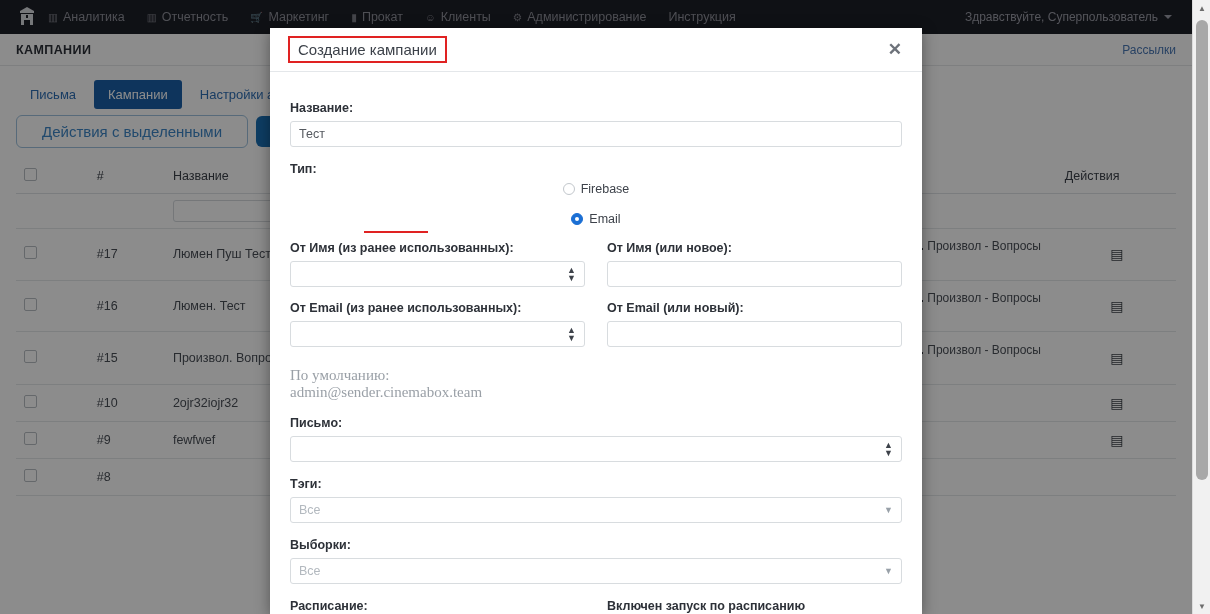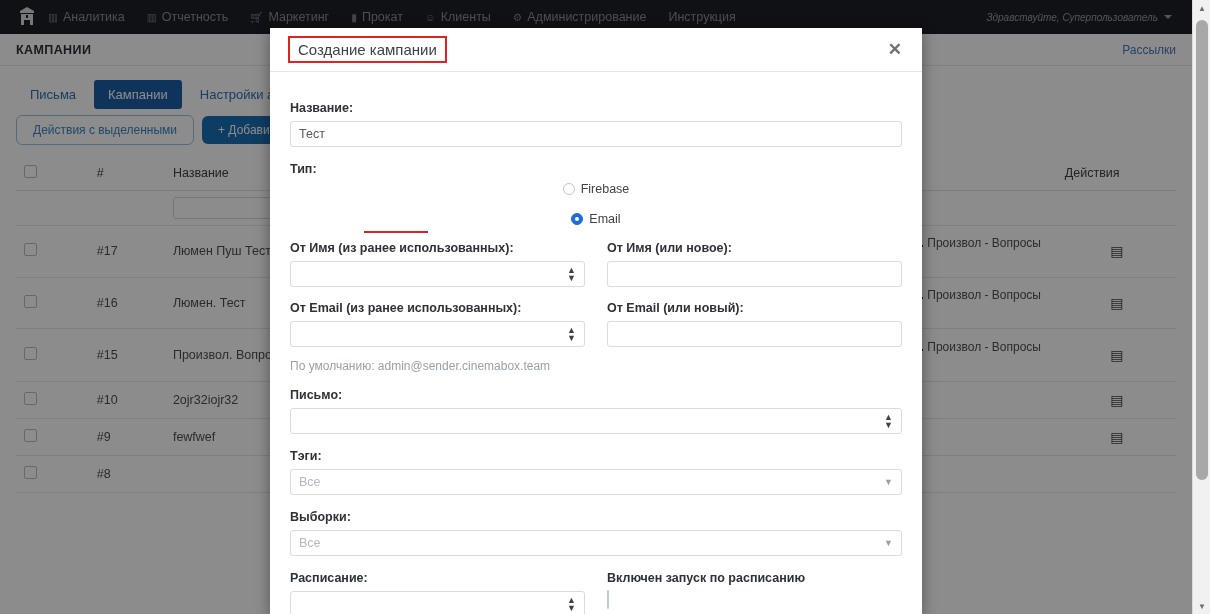--- a/index.html
+++ b/index.html
@@ -47,23 +47,22 @@
     margin-right: 22px;
     color: #8e9099;
     font-size: 12.5px;
   }
   .nav-item .ico { font-size: 10.5px; opacity: .85; }
   .nav-right {
     margin-left: auto;
     display: flex; align-items: center;
     gap: 6px;
     color: #9a9ca6;
-    font-size: 10px;
+    font-size: 12px;
     padding-right: 6px;
-    font-style: italic;
   }
   .caret-down {
     width: 0; height: 0;
     border-left: 4px solid transparent;
     border-right: 4px solid transparent;
     border-top: 4px solid #9a9ca6;
   }
 
   .page-body { position: relative; background: #fff; height: 580px; }
 
@@ -86,21 +85,21 @@
 
   .tabs { display: flex; align-items: center; gap: 4px; margin-bottom: 6px; }
   .tab {
     font-size: 13px; color: #2f6fb5;
     padding: 7px 14px; border-radius: 3px;
   }
   .tab.active { background: #1a5fa8; color: #fff; }
 
   .btn-row { display: flex; align-items: center; gap: 8px; margin-bottom: 14px; }
   .btn {
-    font-size: 12px; padding: 7px 16px;
+    font-size: 15px; padding: 7px 25px;
     border-radius: 6px; white-space: nowrap;
   }
   .btn-outline { color: #3d86c6; border: 1px solid #9fc2de; background: #fff; }
   .btn-primary { color: #fff; background: #1a6fb5; }
 
   table.grid { width: 100%; border-collapse: collapse; font-size: 12.5px; }
   table.grid th {
     text-align: left; font-weight: normal;
     color: #3b4049; padding: 6px 8px 9px 8px;
     border-bottom: 1px solid #dfe2e5;
@@ -193,21 +192,21 @@
     display: flex; flex-direction: column;
   }
   .sel .dn {
     margin-left: auto; color: #98a0a8; font-size: 9px;
   }
   .sel.placeholder { color: #b3b9bf; }
   .row2 { display: flex; gap: 22px; }
   .row2 > div { flex: 1; min-width: 0; }
   .mb14 { margin-bottom: 14px; margin-top: 15px; }
   .mb10 { margin-bottom: 10px; }
-  .hint { font-size: 12px; color: #9aa0a7; margin-top: 12px; }
+  .hint { font-size: 15px; color: #9aa0a7; margin-top: 20px; font-family: Liberation Serif, serif; }
 
   .radios { display: flex; align-items: center; gap: 16px; position: relative; flex-direction: column; }
   .radio { display: flex; align-items: center; gap: 6px; font-size: 12.5px; color: #3d424a; }
   .rdo {
     width: 12px; height: 12px; border-radius: 50%;
     border: 1px solid #c2c7cc; background: #fff;
     display: inline-block; position: relative;
   }
   .rdo.on { border-color: #1b6fd4; background: #1b6fd4; }
   .rdo.on::after {

